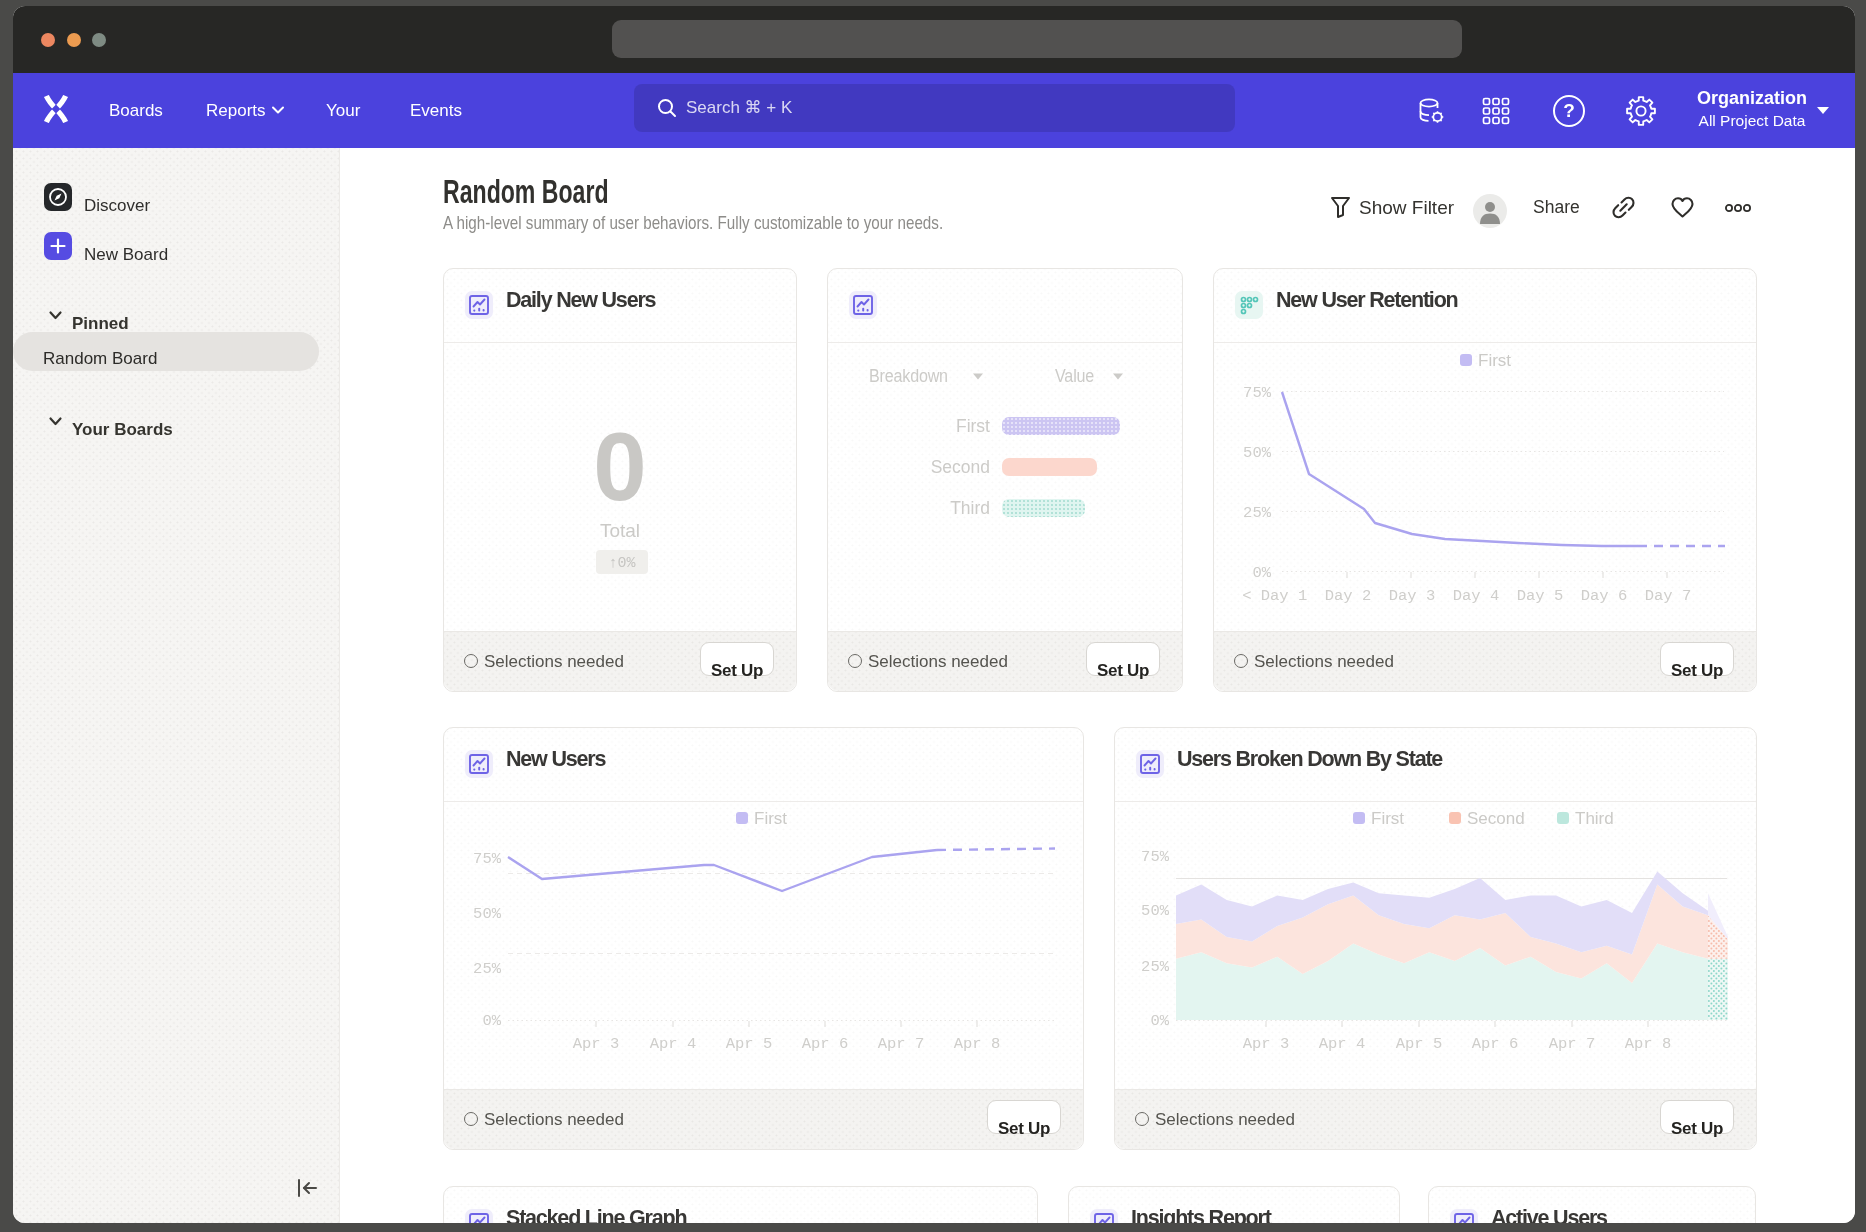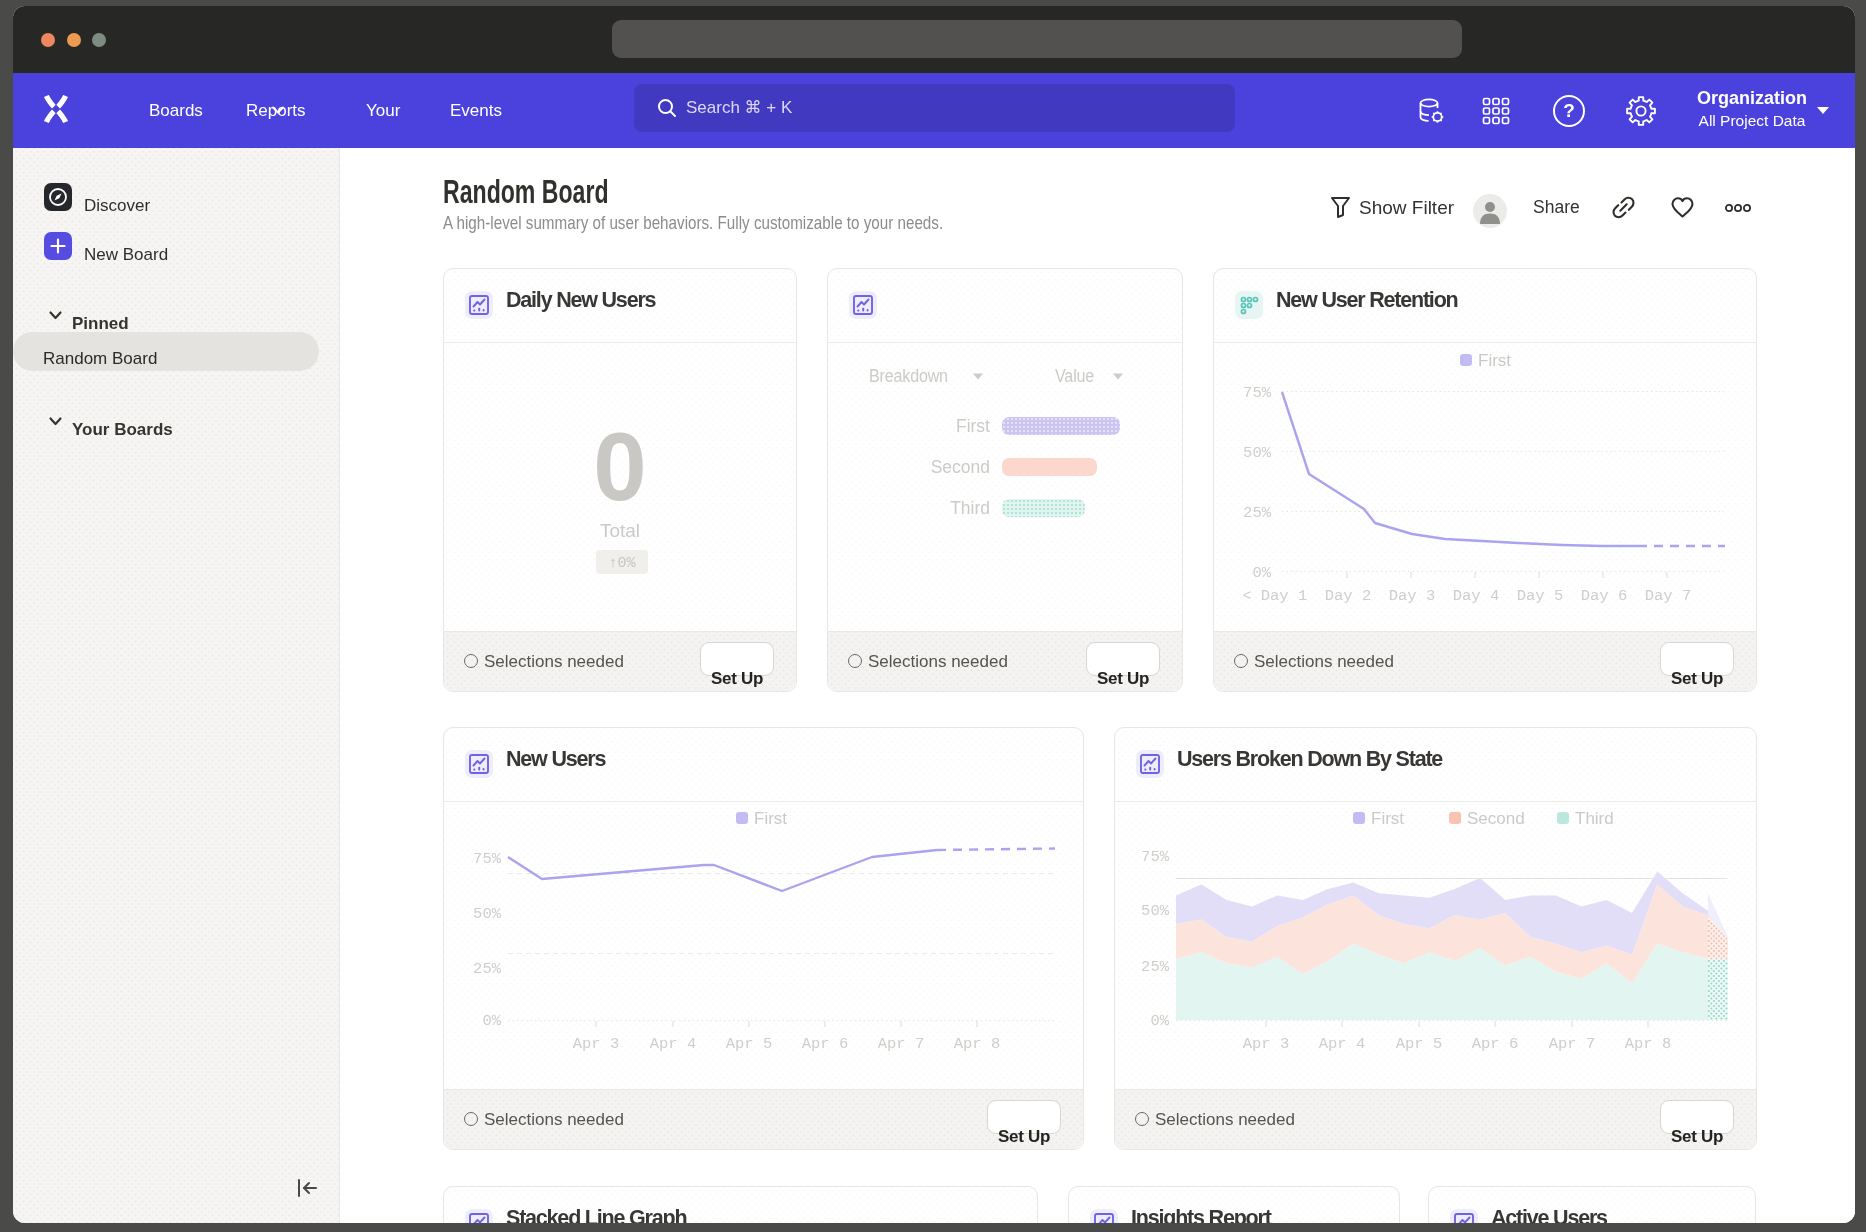--- a/index.html
+++ b/index.html
@@ -6,38 +6,38 @@
   html,body { width:1866px; height:1232px; overflow:hidden; }
   body { background:#4a4a48; font-family:"Liberation Sans", sans-serif; position:relative; }
   .win { position:absolute; left:13px; top:6px; width:1842px; height:1217px; background:#fff; border-radius:12px; overflow:hidden; }
   .abs { position:absolute; }
   
   .titlebar { position:absolute; left:0; top:0; width:100%; height:67px; background:#272725; }
   .tl { position:absolute; top:27px; width:14px; height:14px; border-radius:50%; }
   .urlbar { position:absolute; left:599px; top:14px; width:850px; height:38px; border-radius:9px; background:#525150; }
   
   .nav { position:absolute; left:0; top:67px; width:100%; height:75px; background:#4b42dd; }
-  .navitem { position:absolute; top:0; height:75px; line-height:75px; color:#fff; font-size:17px; font-weight:500;margin-left:40px; }
+  .navitem { position:absolute; top:0; height:75px; line-height:75px; color:#fff; font-size:17px; font-weight:500; }
   .search { position:absolute; left:621px; top:11px; width:601px; height:48px; border-radius:8px; background:rgba(0,0,0,0.13); color:rgba(255,255,255,.8); font-size:17px; line-height:48px; }
   
   .sidebar { position:absolute; left:0; top:142px; width:327px; height:1075px; background:#f6f5f3; border-right:1px solid #eceae7;
     background-image:radial-gradient(circle, rgba(120,115,105,.09) 0.9px, transparent 1.1px), radial-gradient(circle, rgba(120,115,105,.09) 0.9px, transparent 1.1px); background-size:7px 7px; background-position:0 0, 3.5px 3.5px; }
   .content { position:absolute; left:328px; top:142px; width:1514px; height:1075px; background:#fff; }
   .siderow { position:absolute; font-size:17px; color:#2f2e2c; font-weight:500;margin-top:8px; }
   
   .card { position:absolute; background:#fff; border:1px solid #e8e6e3; border-radius:10px;
     background-image:radial-gradient(circle, rgba(130,125,115,.05) 0.9px, transparent 1.1px), radial-gradient(circle, rgba(130,125,115,.05) 0.9px, transparent 1.1px); background-size:7px 7px; background-position:0 0, 3.5px 3.5px; }
   .chead { position:absolute; left:0; top:0; width:100%; height:74px; border-bottom:1px solid #edebe9; }
   .cicon { position:absolute; left:21px; top:22px; width:28px; height:28px; border-radius:7px; background:#efedfb; }
   .ctitle { position:absolute; left:62px; top:0; height:74px; line-height:63px; font-size:21.5px; letter-spacing:-1.2px; font-weight:700; color:#383735; }
   .cfoot { position:absolute; left:0; bottom:0; width:100%; height:60px; background:#f4f3f1; border-top:1px solid #eae8e5; border-radius:0 0 10px 10px;
     background-image:radial-gradient(circle, rgba(120,115,105,.09) 0.9px, transparent 1.1px), radial-gradient(circle, rgba(120,115,105,.09) 0.9px, transparent 1.1px); background-size:7px 7px; background-position:0 0, 3.5px 3.5px; }
   .selneed { position:absolute; left:40px; top:0; height:60px; line-height:60px; font-size:17px; color:#55544f; }
   .selcirc { position:absolute; left:20px; top:22px; width:14px; height:14px; border:1.5px solid #6b6a66; border-radius:50%; }
-  .setup { position:absolute; right:22px; top:10px; height:34px; line-height:39px; padding:16px 10px; background:#fff; border:1px solid #d8d6d2; border-radius:9px; font-size:17px; letter-spacing:-0.3px; font-weight:700; color:#242320; }
+  .setup { position:absolute; right:22px; top:10px; height:34px; line-height:39px; padding:8px 10px; background:#fff; border:1px solid #d8d6d2; border-radius:9px; font-size:17px; letter-spacing:-0.3px; font-weight:700; color:#242320; }
   .mono { font-family:"Liberation Mono", monospace; }
 </style>
 </head>
 <body>
 <div class="win">
 
   <div class="titlebar">
     <div class="tl" style="left:28px; background:#ec8760;"></div>
     <div class="tl" style="left:54px; background:#ec9b50;"></div>
     <div class="tl" style="left:79px; background:#7e8b83;"></div>

